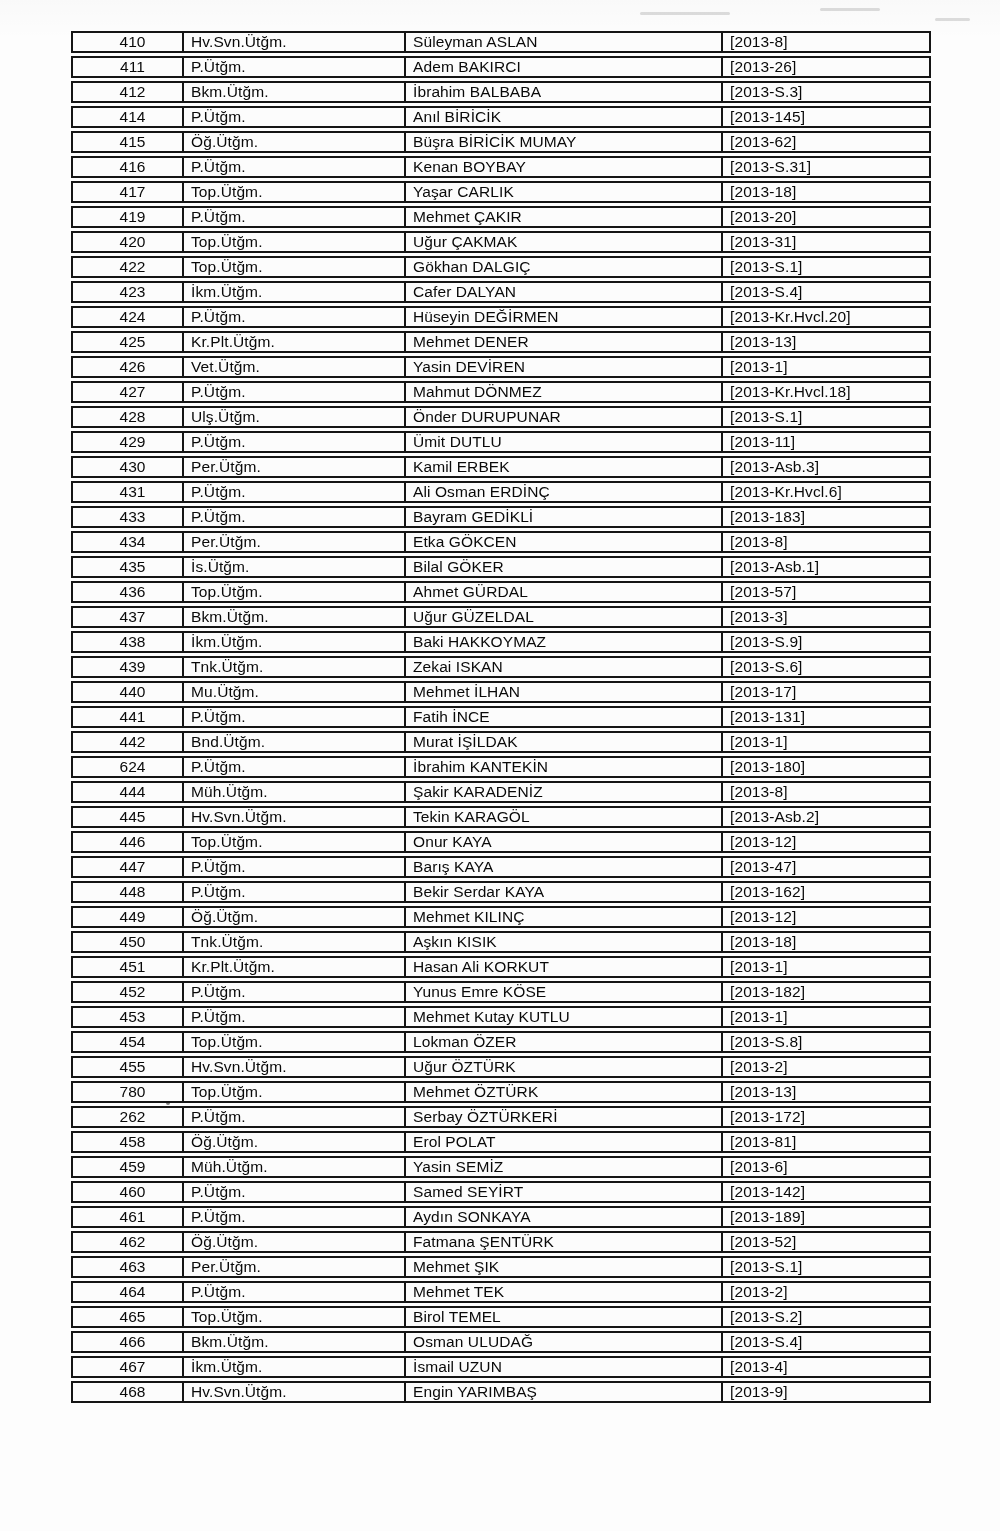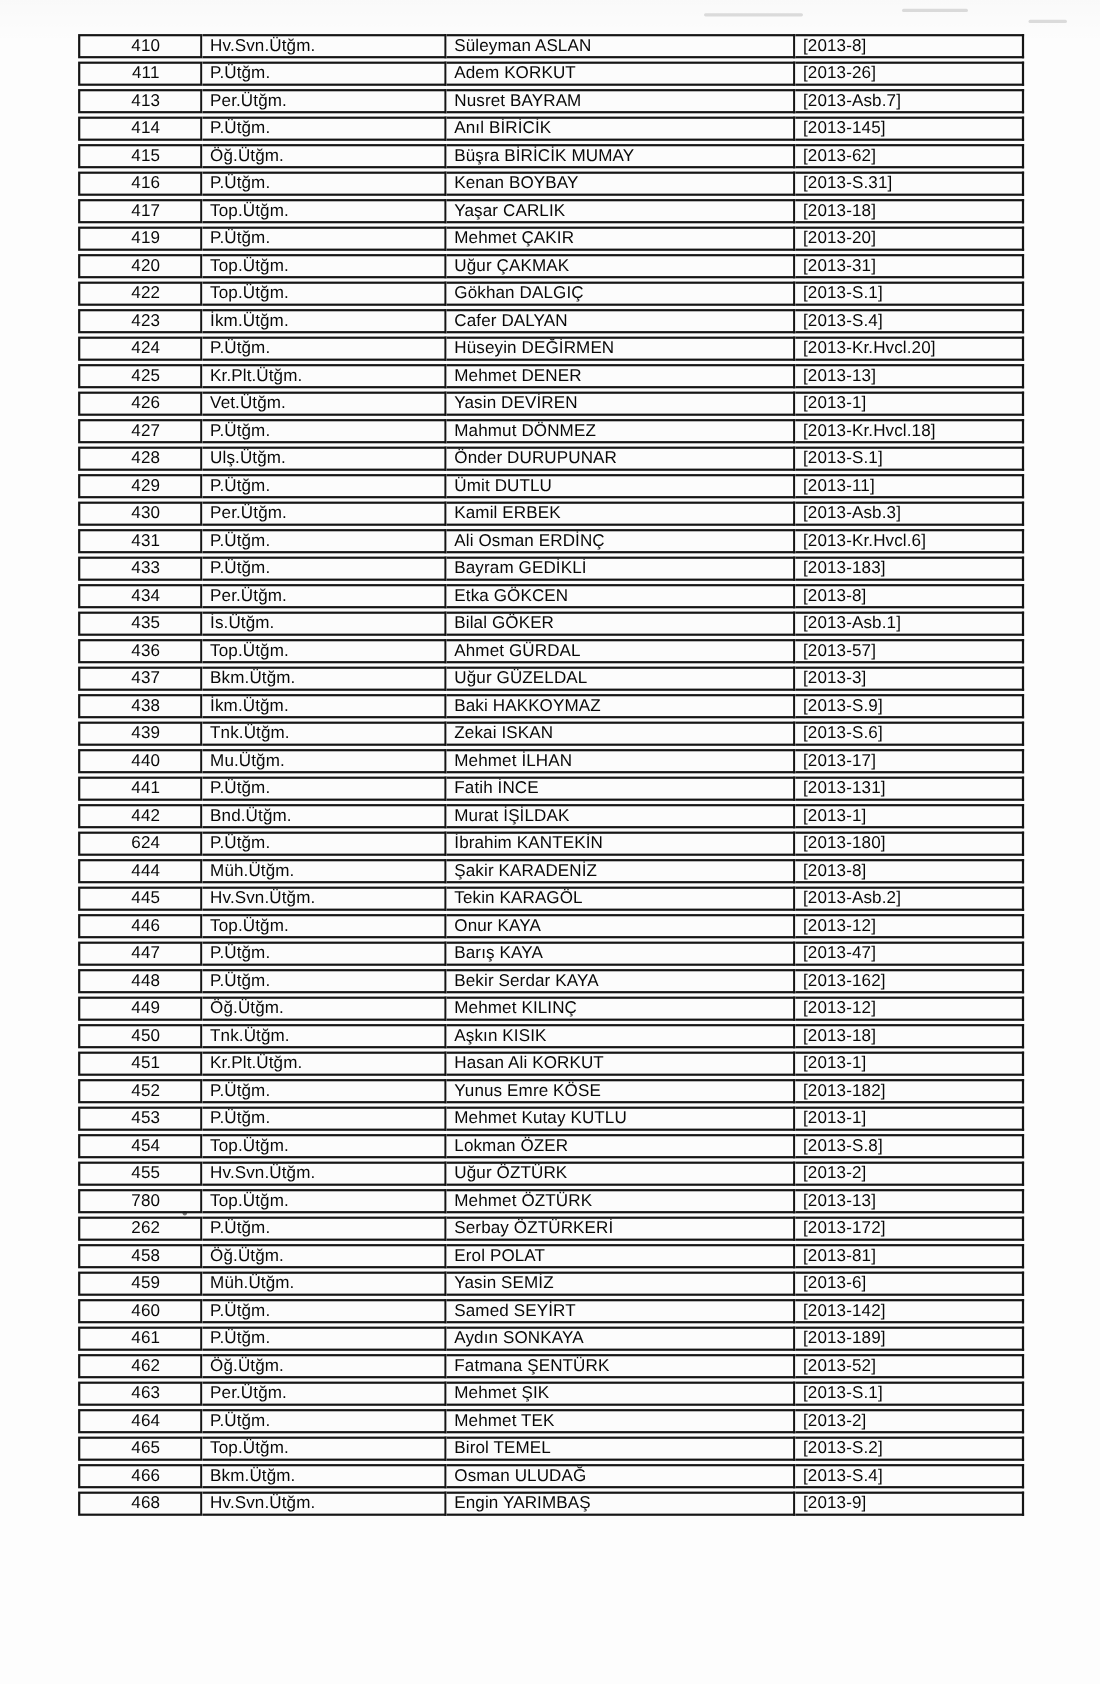--- a/index.html
+++ b/index.html
@@ -82,31 +82,31 @@
   <tr>
     <td class="c-no">410</td>
     <td class="c-rank">Hv.Svn.Ütğm.</td>
     <td class="c-name">Süleyman ASLAN</td>
     <td class="c-code">[2013-8]</td>
   </tr>
 
   <tr>
     <td class="c-no">411</td>
     <td class="c-rank">P.Ütğm.</td>
-    <td class="c-name">Adem KORKUT</td>
+    <td class="c-name">Adem BAKIRCI</td>
     <td class="c-code">[2013-26]</td>
   </tr>
 
-
-  <tr>
-    <td class="c-no">413</td>
-    <td class="c-rank">Per.Ütğm.</td>
-    <td class="c-name">Nusret BAYRAM</td>
-    <td class="c-code">[2013-Asb.7]</td>
-  </tr>
+  <tr>
+    <td class="c-no">412</td>
+    <td class="c-rank">Bkm.Ütğm.</td>
+    <td class="c-name">İbrahim BALBABA</td>
+    <td class="c-code">[2013-S.3]</td>
+  </tr>
+
 
   <tr>
     <td class="c-no">414</td>
     <td class="c-rank">P.Ütğm.</td>
     <td class="c-name">Anıl BİRİCİK</td>
     <td class="c-code">[2013-145]</td>
   </tr>
 
   <tr>
     <td class="c-no">415</td>
@@ -447,20 +447,26 @@
     <td class="c-code">[2013-S.2]</td>
   </tr>
 
   <tr>
     <td class="c-no">466</td>
     <td class="c-rank">Bkm.Ütğm.</td>
     <td class="c-name">Osman ULUDAĞ</td>
     <td class="c-code">[2013-S.4]</td>
   </tr>
 
+  <tr>
+    <td class="c-no">467</td>
+    <td class="c-rank">İkm.Ütğm.</td>
+    <td class="c-name">İsmail UZUN</td>
+    <td class="c-code">[2013-4]</td>
+  </tr>
 
   <tr>
     <td class="c-no">468</td>
     <td class="c-rank">Hv.Svn.Ütğm.</td>
     <td class="c-name">Engin YARIMBAŞ</td>
     <td class="c-code">[2013-9]</td>
   </tr>
 </tbody>
   </table>
 

